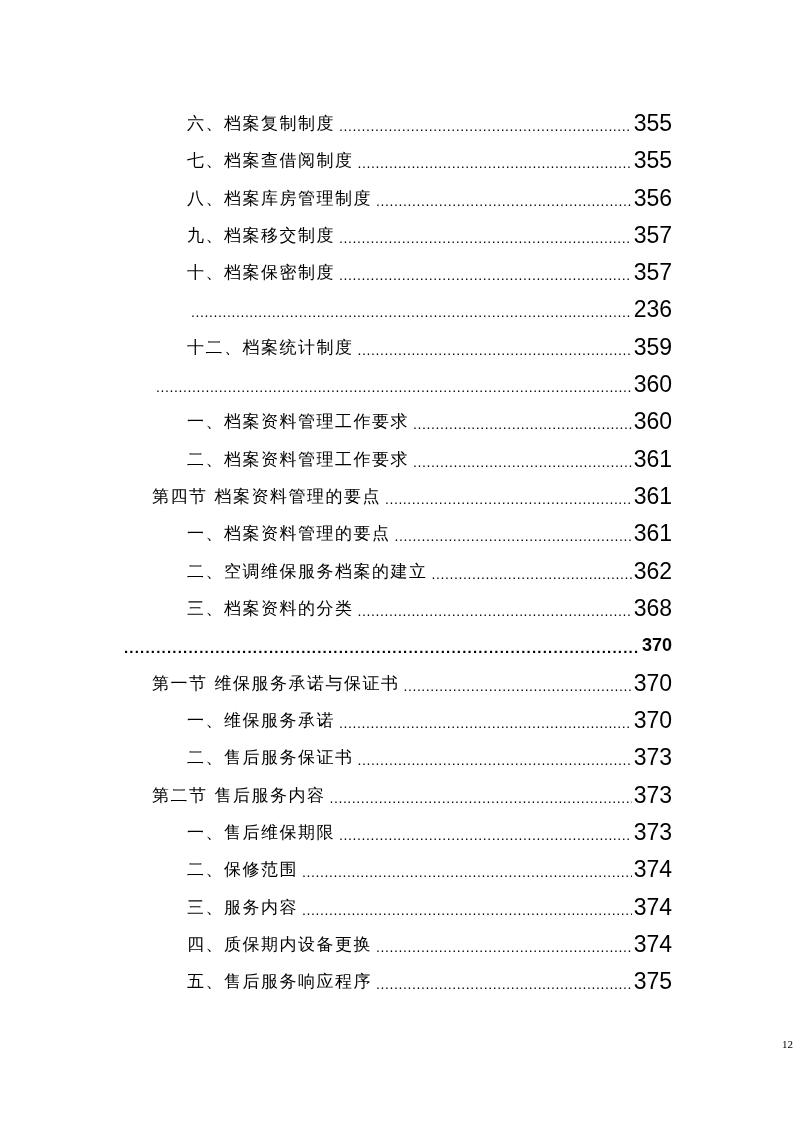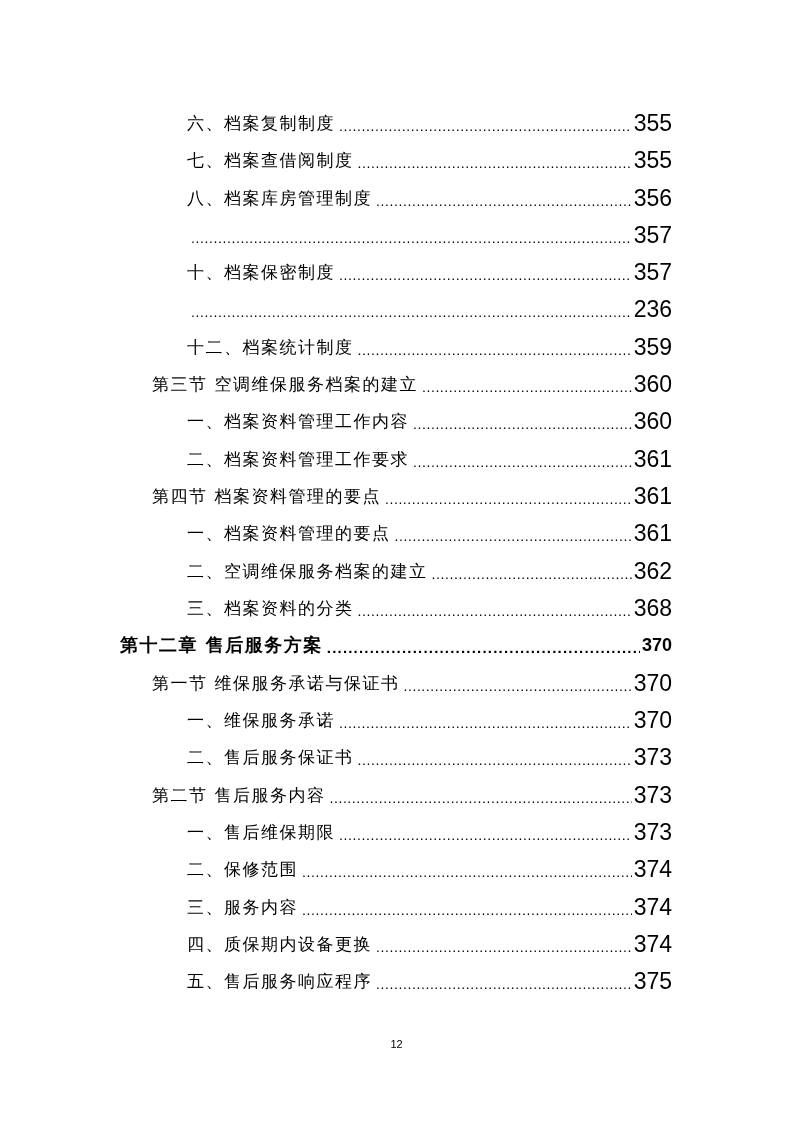--- a/index.html
+++ b/index.html
@@ -12,22 +12,22 @@
     .row.l2 { left: 152px; }
     .row.l1 { left: 120px; font-weight: bold; font-size: 18px; }
     .title { white-space: nowrap; letter-spacing: 1.5px; flex: 0 0 auto; }
     .dots { flex: 1 1 auto; overflow: hidden; white-space: nowrap; margin: 0 2px 0 4px;
             font-family: "Liberation Sans", sans-serif; font-size: 14px; letter-spacing: 0.6px;
             align-self: flex-end; line-height: 24px; }
     .dots::before { content: "......................................................................................................................................................................................................................................................"; }
     .l1 .dots { font-weight: bold; font-size: 15px; letter-spacing: 1.2px; }
     .page { flex: 0 0 auto; font-family: "Liberation Sans", sans-serif; font-size: 23px; white-space: nowrap; }
     .l1 .page { font-size: 18px; }
-    .footer { position: absolute; top: 1038px; left: 0; width: 793px; text-align: center;
-              font-family: Liberation Sans, sans-serif; font-size: 11px; }
+    .footer { position: absolute; top: 1038px; left: 0; width: 793px; text-align: right;
+              font-family: Liberation Serif, serif; font-size: 11px; }
   </style>
 </head>
 <body>
 
 <div class="toc">
   <div class="row l3" style="top:3px">
     <span class="title">六、档案复制制度</span>
     <span class="dots"></span>
     <span class="page">355</span>
   </div>
@@ -35,44 +35,44 @@
     <span class="title">七、档案查借阅制度</span>
     <span class="dots"></span>
     <span class="page">355</span>
   </div>
   <div class="row l3" style="top:78px">
     <span class="title">八、档案库房管理制度</span>
     <span class="dots"></span>
     <span class="page">356</span>
   </div>
   <div class="row l3" style="top:115px">
+    <span class="title">九、档案移交制度</span>
     <span class="dots"></span>
     <span class="page">357</span>
   </div>
   <div class="row l3" style="top:152px">
     <span class="title">十、档案保密制度</span>
     <span class="dots"></span>
     <span class="page">357</span>
   </div>
   <div class="row l3" style="top:189px">
     <span class="dots"></span>
     <span class="page">236</span>
   </div>
   <div class="row l3" style="top:227px">
     <span class="title">十二、档案统计制度</span>
     <span class="dots"></span>
     <span class="page">359</span>
   </div>
   <div class="row l2" style="top:264px">
-    <span class="title">第三节  空调维保服务档案的建立</span>
     <span class="dots"></span>
     <span class="page">360</span>
   </div>
   <div class="row l3" style="top:301px">
-    <span class="title">一、档案资料管理工作内容</span>
+    <span class="title">一、档案资料管理工作要求</span>
     <span class="dots"></span>
     <span class="page">360</span>
   </div>
   <div class="row l3" style="top:339px">
     <span class="title">二、档案资料管理工作要求</span>
     <span class="dots"></span>
     <span class="page">361</span>
   </div>
   <div class="row l2" style="top:376px">
     <span class="title">第四节  档案资料管理的要点</span>
@@ -88,21 +88,20 @@
     <span class="title">二、空调维保服务档案的建立</span>
     <span class="dots"></span>
     <span class="page">362</span>
   </div>
   <div class="row l3" style="top:488px">
     <span class="title">三、档案资料的分类</span>
     <span class="dots"></span>
     <span class="page">368</span>
   </div>
   <div class="row l1" style="top:525px">
-    <span class="title">第十二章  售后服务方案</span>
     <span class="dots"></span>
     <span class="page">370</span>
   </div>
   <div class="row l2" style="top:563px">
     <span class="title">第一节  维保服务承诺与保证书</span>
     <span class="dots"></span>
     <span class="page">370</span>
   </div>
   <div class="row l3" style="top:600px">
     <span class="title">一、维保服务承诺</span>

